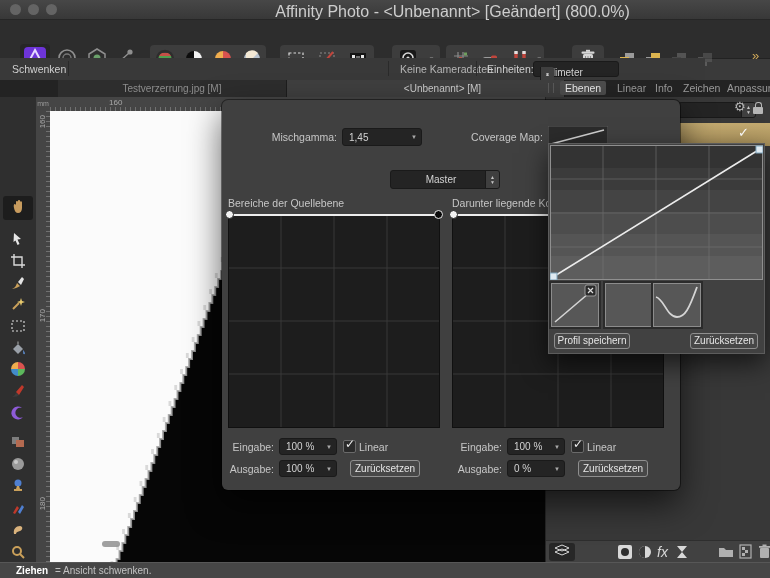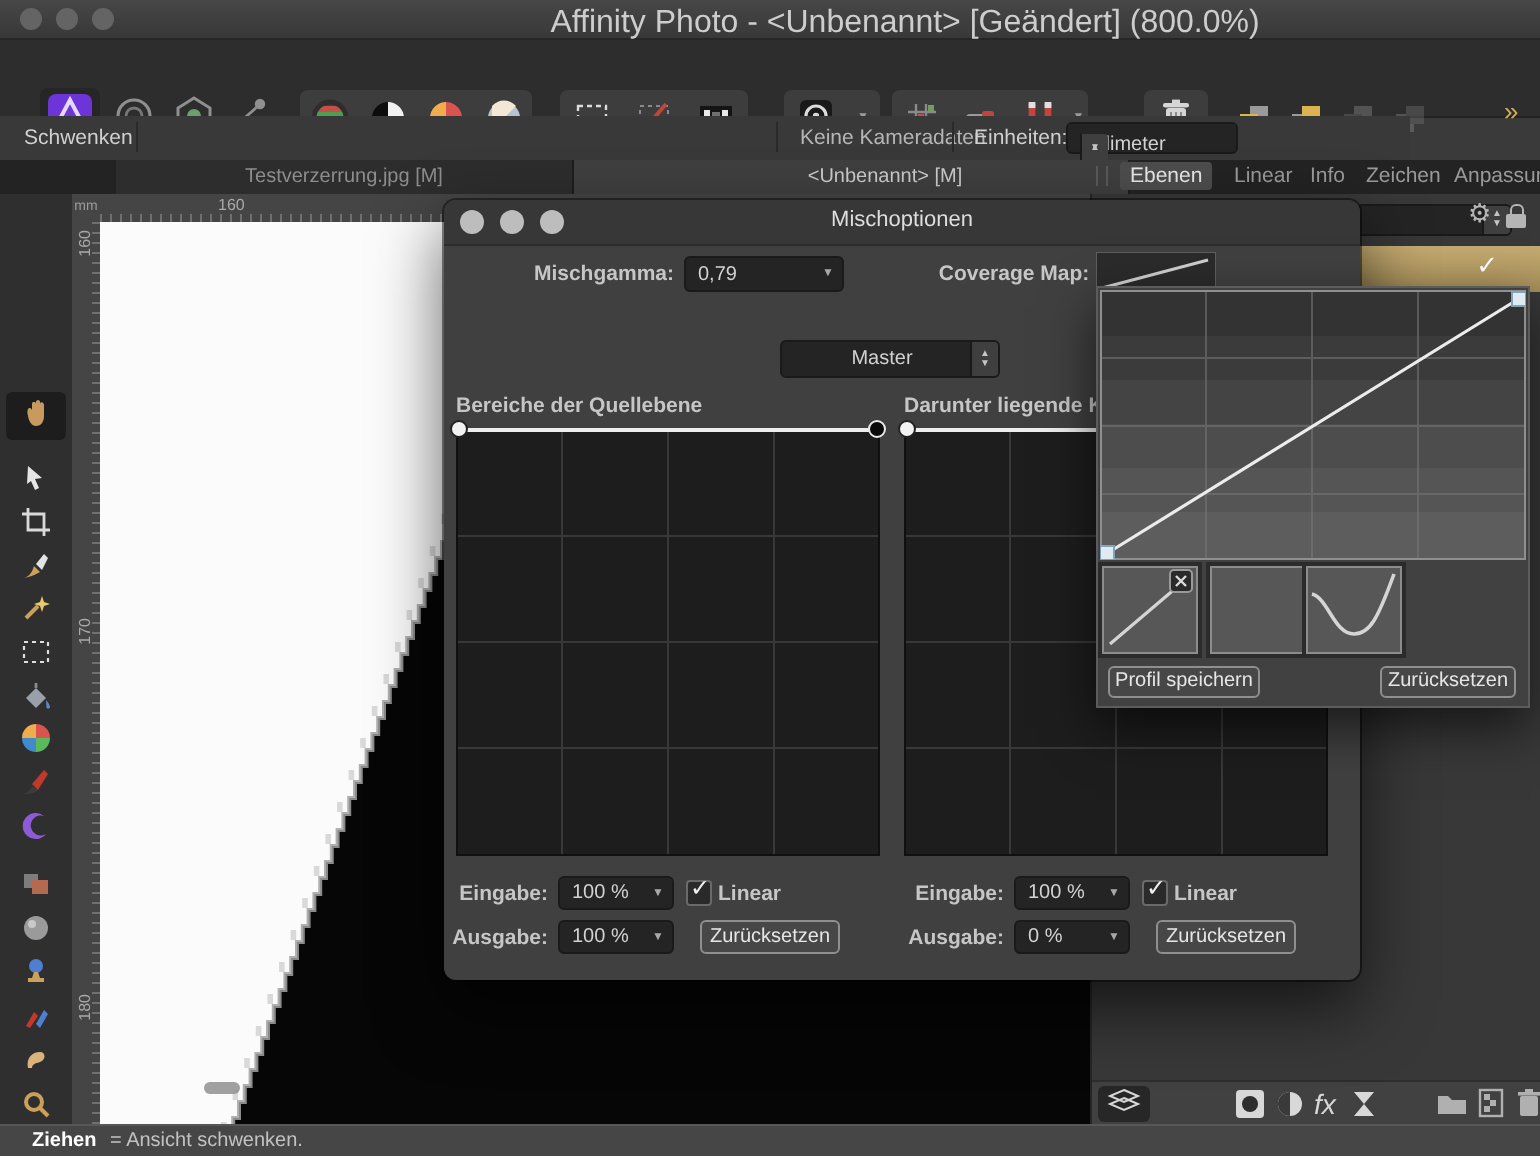--- a/index.html
+++ b/index.html
@@ -57,21 +57,21 @@
   .stepper{display:flex;flex-direction:column;align-items:center;justify-content:center;width:13px;height:100%;background:#3f3f3f;border-left:1px solid #1a1a1a;border-radius:0 2px 2px 0;color:#c5c5c5;font-size:5px;line-height:5px;}
   .btn{position:absolute;background:#474747;border:1px solid #8f8f8f;border-radius:3px;color:#e6e6e6;font-size:10px;text-align:center;box-sizing:border-box;}
   .cb{position:absolute;width:11px;height:11px;background:#2a2a2a;border:1px solid #6a6a6a;border-radius:2px;}
   .cb .mark{position:absolute;left:1px;top:-4px;color:#f0f0f0;font-size:12px;font-weight:bold;}
   
   .dialog{left:222px;top:100px;width:458px;height:390px;background:#404040;border-radius:6px;z-index:10;
           box-shadow:0 14px 34px rgba(0,0,0,.62),0 0 0 1px rgba(0,0,0,.45);}
   .dlgtitle{position:absolute;left:0;top:0;width:100%;height:22px;background:#373737;border-radius:6px 6px 0 0;border-bottom:1px solid #2c2c2c;}
   .dlgtitle .tl2{position:absolute;top:5px;width:12px;height:12px;border-radius:50%;background:#bdbdbd;}
   .dlgtitle .title{position:absolute;left:0;right:0;top:4px;text-align:center;color:#dedede;}
-  .dlabel{position:absolute;color:#c6c6c6;font-size:10.5px;white-space:nowrap;font-weight:bold;}
+  .dlabel{position:absolute;color:#c6c6c6;font-size:10.5px;white-space:nowrap;}
   .graph{position:absolute;width:212px;height:214px;background:#1d1d1d;border:1px solid #101010;border-top:2px solid #ededed;box-sizing:border-box;}
   .dot{position:absolute;width:7px;height:7px;border-radius:50%;background:#f2f2f2;border:1px solid #222;top:-6px;}
   .dot.blk{background:#0a0a0a;border-color:#e9e9e9;}
   
   .popup{left:548px;top:143px;width:217px;height:211px;background:#414141;border:1px solid #5c5c5c;z-index:20;
          box-shadow:0 10px 24px rgba(0,0,0,.6);box-sizing:border-box;}
   .thumb{position:absolute;width:48px;height:44px;background:#575757;border:1px solid #8c8c8c;box-shadow:0 0 0 2px #2b2b2b;box-sizing:border-box;}
 </style>
 </head>
 <body>
@@ -462,30 +462,24 @@
           </svg></span>
     </div>
   </div>
 
   <div class="abs" style="left:0;top:562px;width:770px;height:16px;background:#464646;border-top:1px solid #575757;font-size:10px">
     <span style="position:absolute;left:16px;top:2px;color:#fff;font-weight:bold">Ziehen</span>
     <span style="position:absolute;left:55px;top:2px;color:#c2c2c2">= Ansicht schwenken.</span>
   </div>
 
   <div class="abs dialog">
-    <div class="dlgtitle">
-      <span class="tl2" style="left:8px"></span>
-      <span class="tl2" style="left:28px"></span>
-      <span class="tl2" style="left:48px"></span>
-      <span class="title">Mischoptionen</span>
-    </div>
 
     <span class="dlabel" style="left:20px;top:31px;width:95px;text-align:right">Mischgamma:</span>
     <div class="dd" style="left:120px;top:28px;width:80px;height:18px">
-      <span class="ddv">0,79</span>
+      <span class="ddv">1,45</span>
       <span class="dda">▼</span>
     </div>
     <span class="dlabel" style="left:246px;top:31px;width:78px;text-align:center">Coverage Map:</span>
     <div class="abs" style="left:326px;top:26px">
       <svg width="60" height="22">
           <rect x="0" y="0" width="60" height="22" fill="#2b2b2b" stroke="#5e5e5e"></rect>
           <path d="M3 18 L56 4" stroke="#cfcfcf" stroke-width="1.5" fill="none"></path>
         </svg>
     </div>
 

